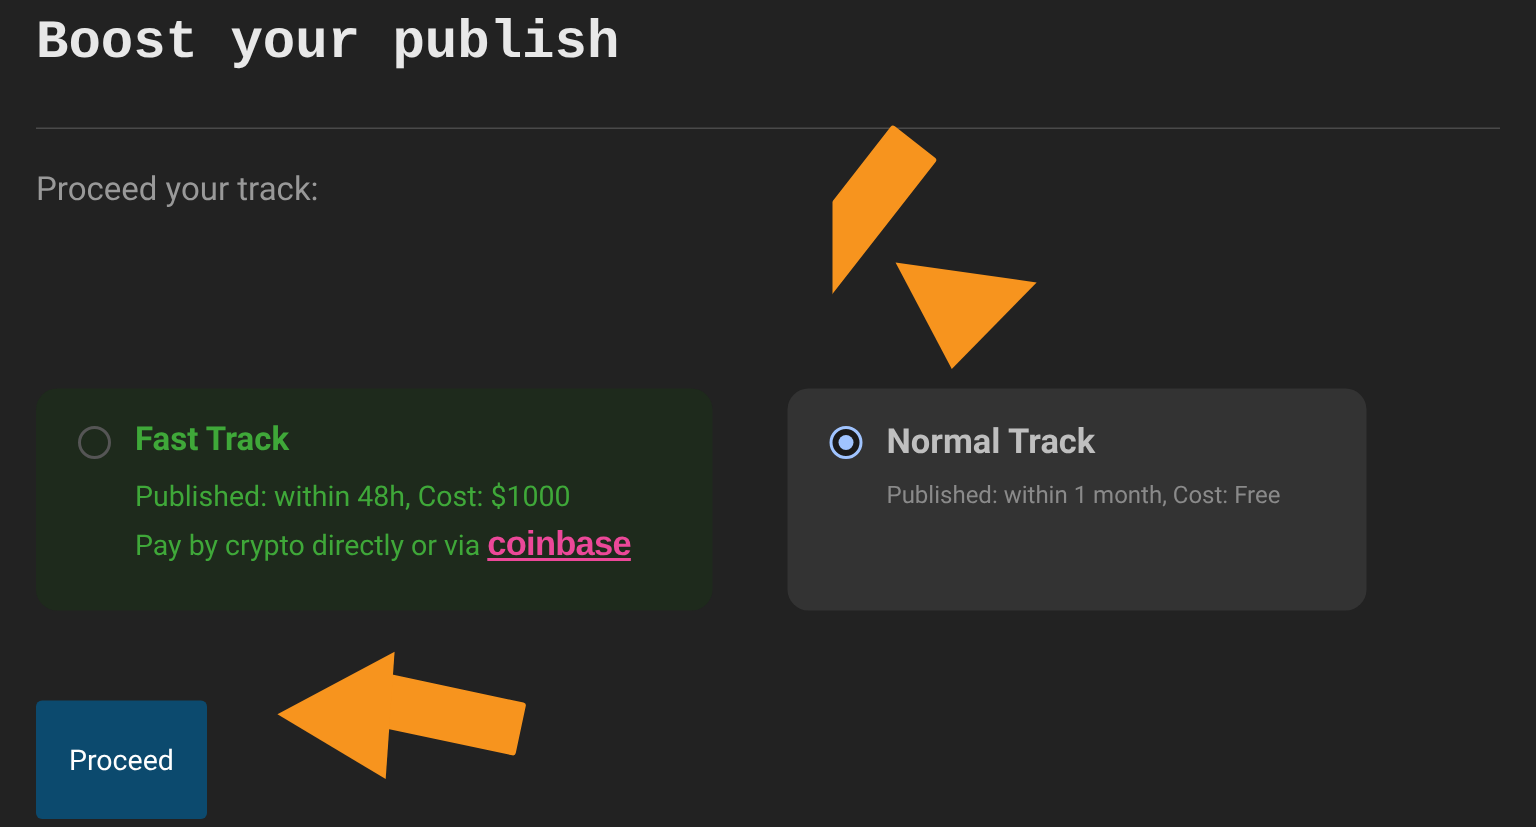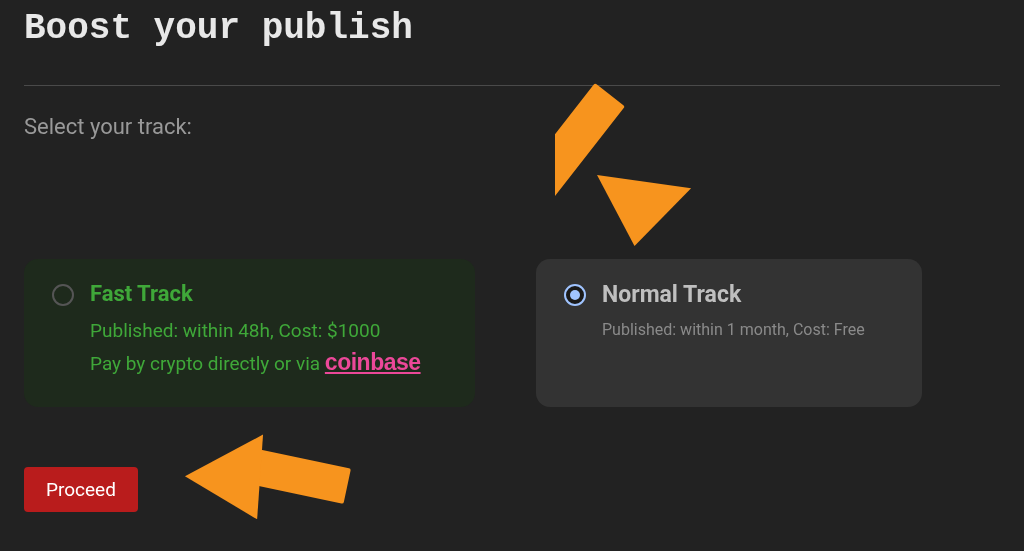--- a/index.html
+++ b/index.html
@@ -45,21 +45,20 @@
       gap: 16px;
       cursor: pointer;
     }
     .card-fast {
       background: #1e2a1c;
       width: 451px;
     }
     .card-normal {
       background: #333333;
       width: 386px;
-      margin-left: 11px;
     }
     .radio-outer {
       width: 22px;
       height: 22px;
       border-radius: 50%;
       border: 2px solid #555;
       margin-top: 3px;
       flex-shrink: 0;
       display: flex;
       align-items: center;
@@ -105,24 +104,24 @@
       font-weight: 600;
       font-size: 23px;
       letter-spacing: -0.5px;
       font-family: -apple-system, BlinkMacSystemFont, sans-serif;
       text-decoration: underline;
     }
     .payline {
       display: inline;
     }
     .proceed-btn {
-      background: #b91c1c;
+      background: #0c4a6e;
       color: #ffffff;
       border: none;
-      padding: 11px 22px;
+      padding: 28px 22px;
       font-size: 19px;
       border-radius: 4px;
       cursor: pointer;
       font-family: inherit;
     }
     .arrow-svg {
       position: absolute;
     }
     .arrow1 {
       left: 555px;
@@ -135,21 +134,21 @@
       top: 427px;
       width: 175px;
       height: 95px;
     }
   </style>
 </head>
 <body>
 
 <div class="container">
   <h1 class="title">Boost your publish</h1>
-  <div class="subtitle">Select your track:</div>
+  <div class="subtitle">Proceed your track:</div>
 
   <div class="cards">
 
     <div class="card card-fast">
       <div class="radio-outer"></div>
       <div class="card-content">
         <div class="card-title-fast">Fast Track</div>
         <div class="card-desc-fast">
           <div>Published: within 48h, Cost: $1000</div>
           <div class="payline">

